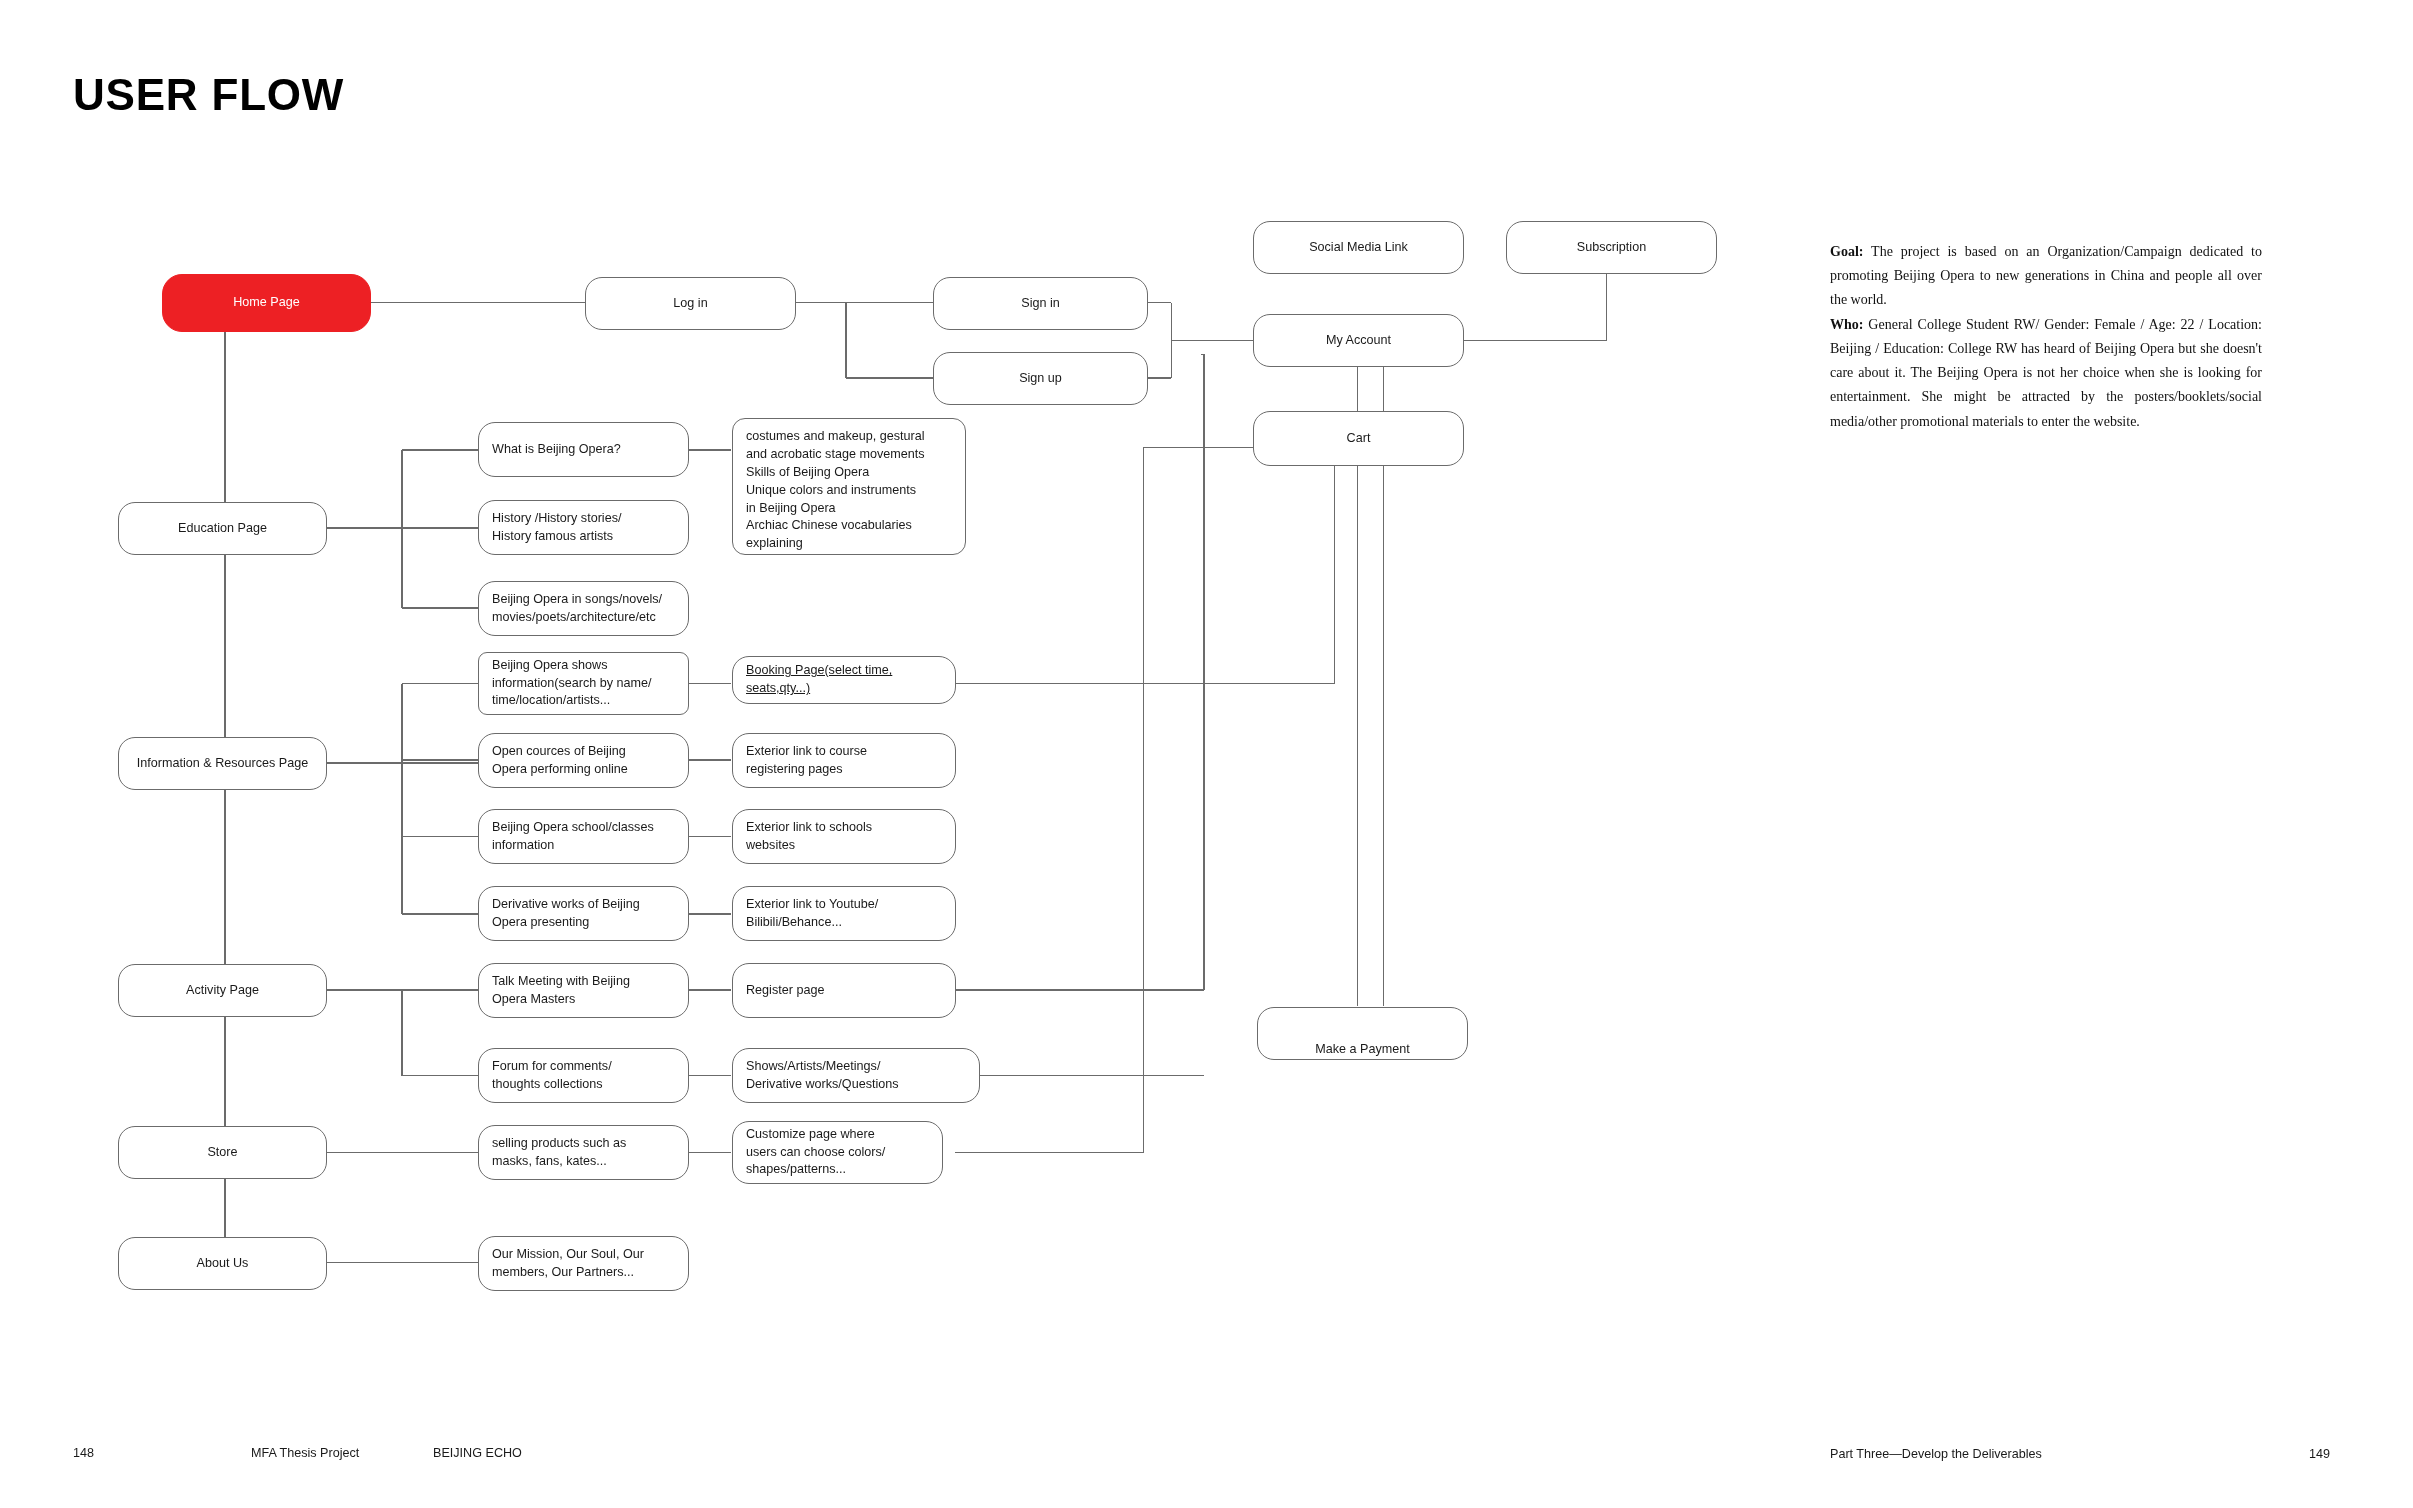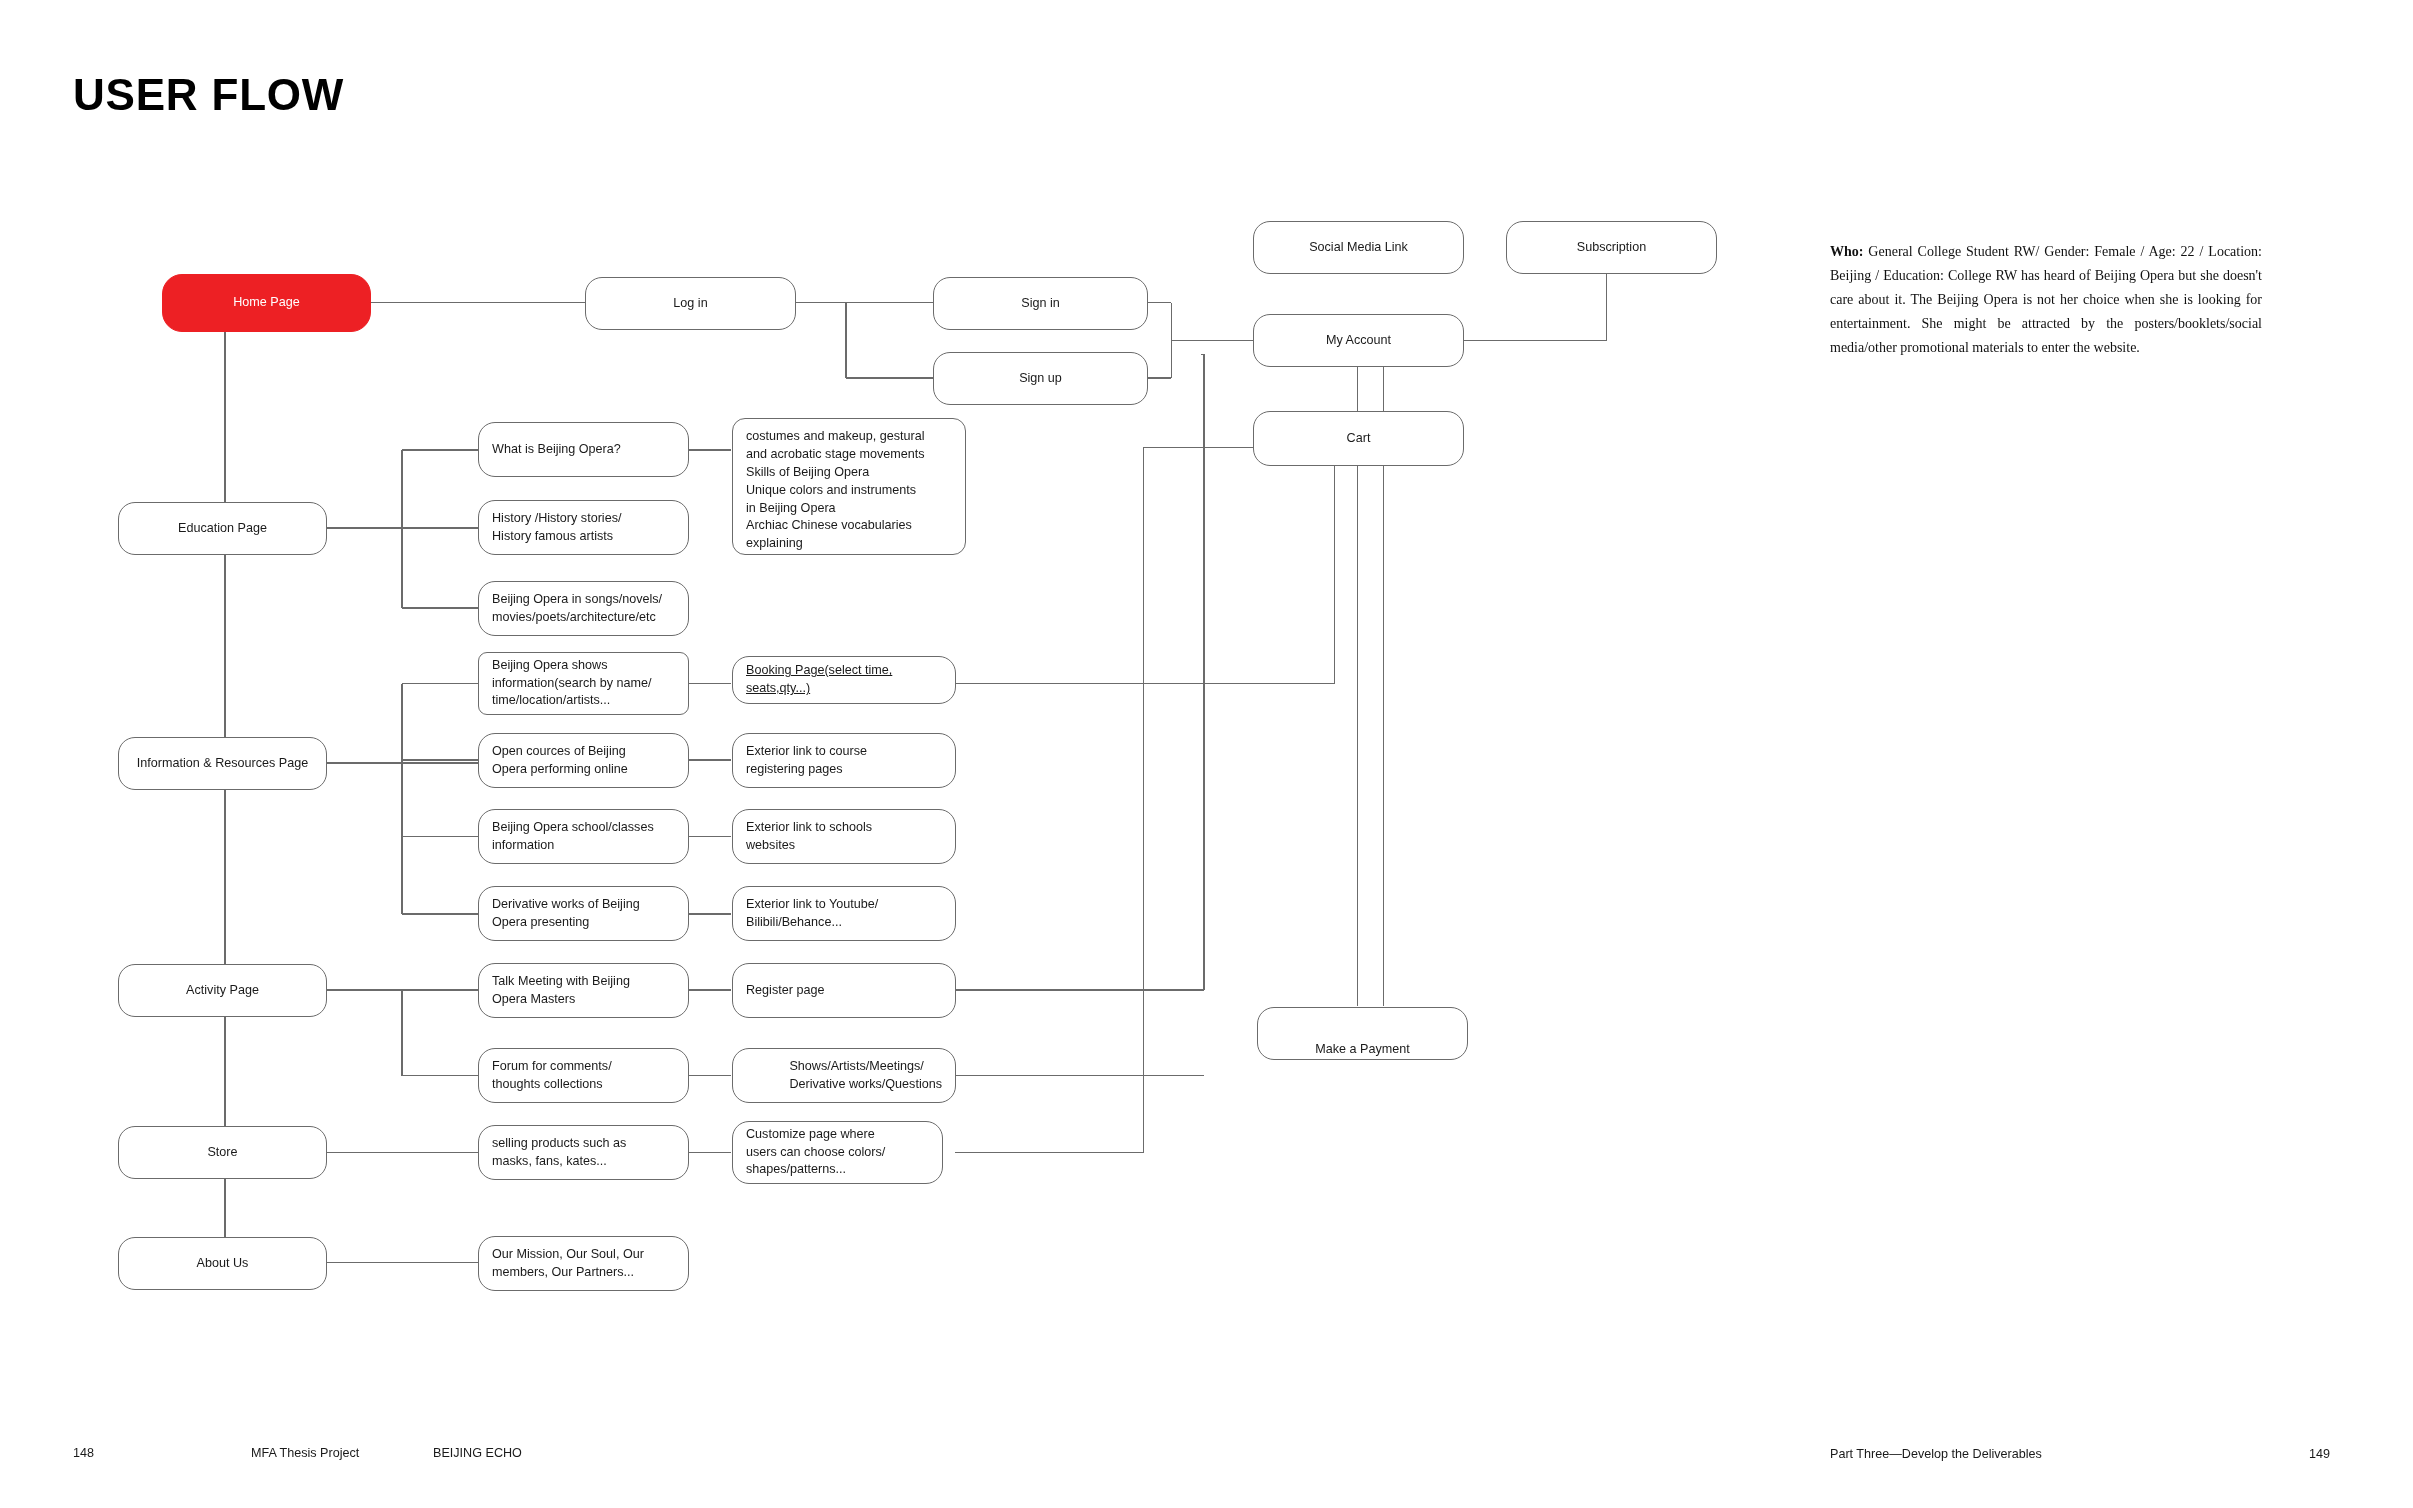--- a/index.html
+++ b/index.html
@@ -235,41 +235,44 @@
   <span class="txt">Talk Meeting with Beijing
 Opera Masters</span>
 </div>
 <div class="node left" style="left:732px;top:963px;width:224px;height:55px;">
   <span class="txt">Register page</span>
 </div>
 <div class="node left" style="left:478px;top:1048px;width:211px;height:55px;">
   <span class="txt">Forum for comments/
 thoughts collections</span>
 </div>
-<div class="node left" style="left:732px;top:1048px;width:224px;height:55px;justify-content:flex-end;">
+<div class="node left" style="left:732px;top:1048px;width:248px;height:55px;">
   <span class="txt">Shows/Artists/Meetings/
 Derivative works/Questions</span>
 </div>
 
 <div class="node left" style="left:478px;top:1125px;width:211px;height:55px;">
   <span class="txt">selling products such as
 masks, fans, kates...</span>
 </div>
 <div class="node left" style="left:732px;top:1121px;width:211px;height:63px;">
   <span class="txt">Customize page where
 users can choose colors/
 shapes/patterns...</span>
 </div>
 
 <div class="node left" style="left:478px;top:1236px;width:211px;height:55px;">
   <span class="txt">Our Mission, Our Soul, Our
 members, Our Partners...</span>
 </div>
 
 <div id="side-panel">
+  <p style="margin:0 0 1px 0;">
+    <b>Goal:</b><span> The project is based on an Organization/Campaign dedicated to promoting Beijing Opera to new generations in China and people all over the world.</span>
+  </p>
   <p style="margin:0;">
     <b>Who:</b><span> General College Student RW/ Gender: Female / Age: 22 / Location: Beijing / Education: College RW has heard of Beijing Opera but she doesn't care about it. The Beijing Opera is not her choice when she is looking for entertainment. She might be attracted by the posters/booklets/social media/other promotional materials to enter the website.</span>
   </p>
 </div>
 
 <div class="footer-txt" id="f-pageL">148</div>
 <div class="footer-txt" id="f-mfa">MFA Thesis Project</div>
 <div class="footer-txt" id="f-echo">BEIJING ECHO</div>
 <div class="footer-txt" id="f-part">Part Three—Develop the Deliverables</div>
 <div class="footer-txt" id="f-pageR">149</div>

